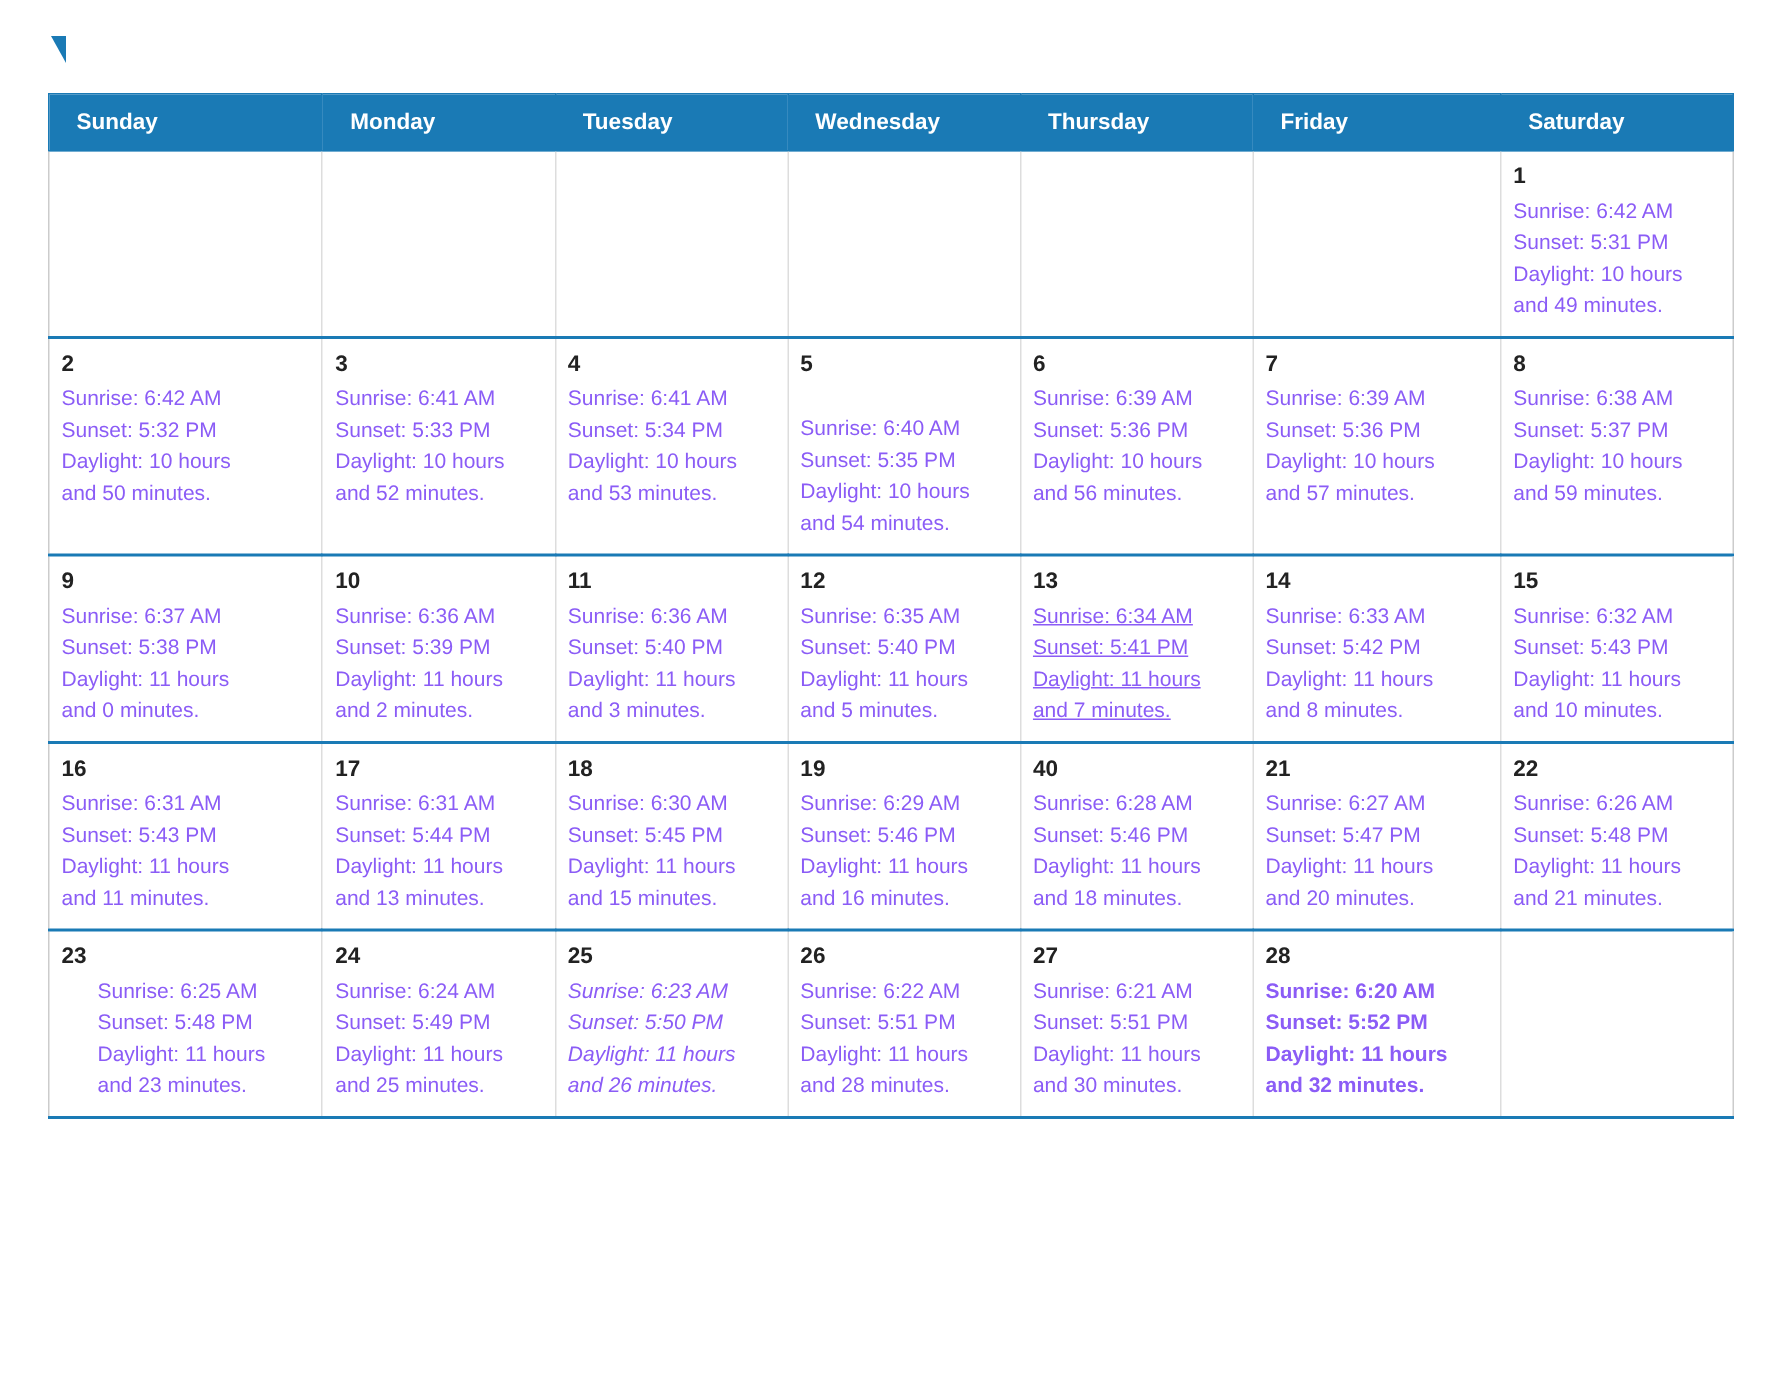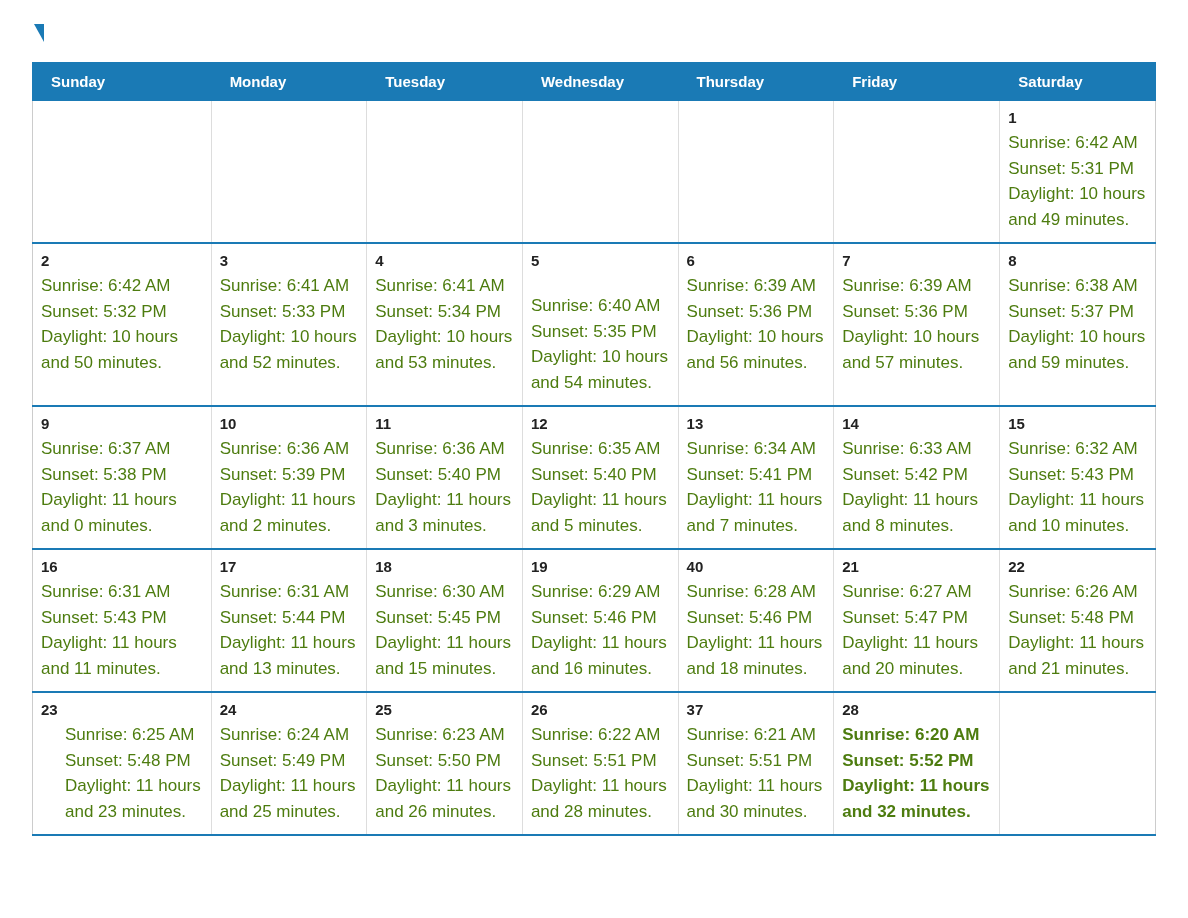--- a/index.html
+++ b/index.html
@@ -93,22 +93,22 @@
       border-right: 1px solid #ccc;
     }
     .day-number {
       font-size: 15px;
       font-weight: bold;
       color: #222;
       display: block;
       margin-bottom: 4px;
     }
     .day-info {
-      font-size: 17px;
-      color: #4d7c0f;
+      font-size: 14px;
+      color: #8b5cf6;
       line-height: 1.5;
     }
   </style>
 </head>
 <body>
 
 <div class="header">
   <div class="logo">
     <div class="logo-top">
       <span class="logo-general"></span>
@@ -225,21 +225,21 @@
         </td>
         <td>
           <span class="day-number">12</span>
           <div class="day-info" style="white-space: pre-line;">Sunrise: 6:35 AM
 Sunset: 5:40 PM
 Daylight: 11 hours
 and 5 minutes.</div>
         </td>
         <td>
           <span class="day-number">13</span>
-          <div class="day-info" style="white-space: pre-line;">Sunrise: 6:34 AM
+          <div class="day-info" style="white-space: pre-line; text-decoration: underline;">Sunrise: 6:34 AM
 Sunset: 5:41 PM
 Daylight: 11 hours
 and 7 minutes.</div>
         </td>
         <td>
           <span class="day-number">14</span>
           <div class="day-info" style="white-space: pre-line;">Sunrise: 6:33 AM
 Sunset: 5:42 PM
 Daylight: 11 hours
 and 8 minutes.</div>
@@ -313,34 +313,34 @@
         </td>
         <td>
           <span class="day-number">24</span>
           <div class="day-info" style="white-space: pre-line;">Sunrise: 6:24 AM
 Sunset: 5:49 PM
 Daylight: 11 hours
 and 25 minutes.</div>
         </td>
         <td>
           <span class="day-number">25</span>
-          <div class="day-info" style="white-space: pre-line;">Sunrise: 6:23 AM
+          <div class="day-info" style="white-space: pre-line; font-style: italic;">Sunrise: 6:23 AM
 Sunset: 5:50 PM
 Daylight: 11 hours
 and 26 minutes.</div>
         </td>
         <td>
           <span class="day-number">26</span>
           <div class="day-info" style="white-space: pre-line;">Sunrise: 6:22 AM
 Sunset: 5:51 PM
 Daylight: 11 hours
 and 28 minutes.</div>
         </td>
         <td>
-          <span class="day-number">37</span>
+          <span class="day-number">27</span>
           <div class="day-info" style="white-space: pre-line;">Sunrise: 6:21 AM
 Sunset: 5:51 PM
 Daylight: 11 hours
 and 30 minutes.</div>
         </td>
         <td>
           <span class="day-number">28</span>
           <div class="day-info" style="white-space: pre-line; font-weight: bold;">Sunrise: 6:20 AM
 Sunset: 5:52 PM
 Daylight: 11 hours

